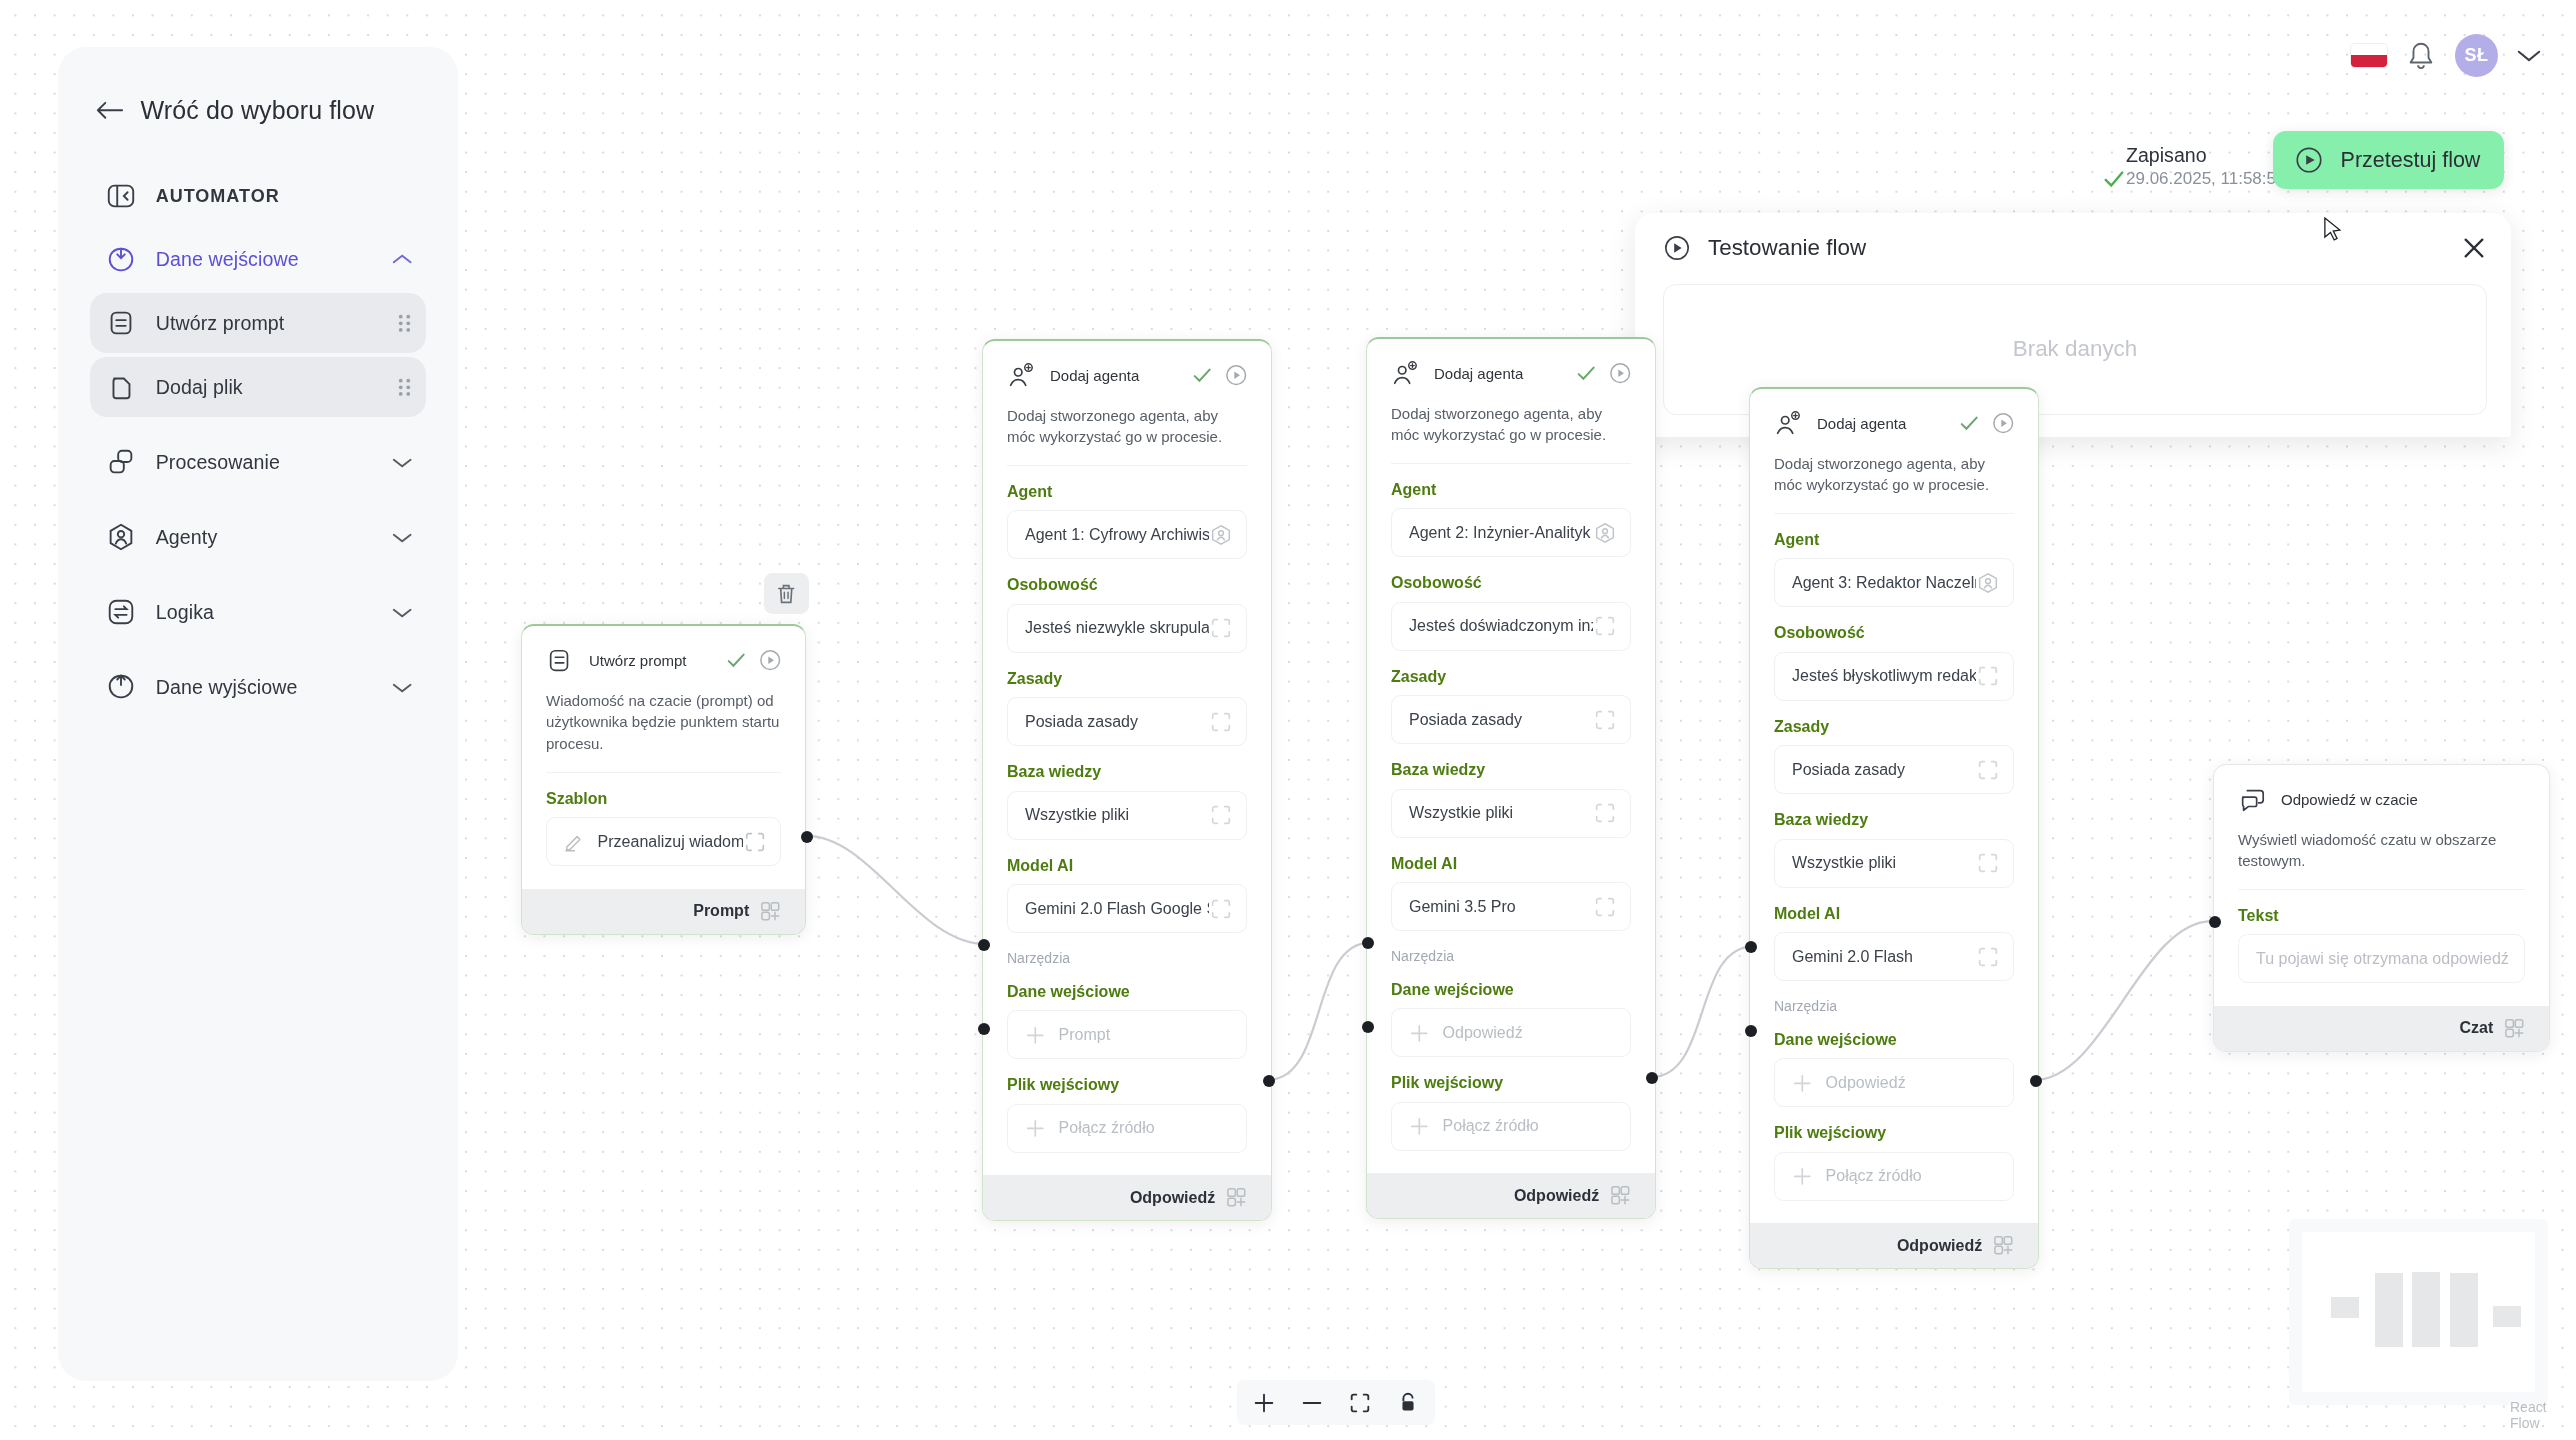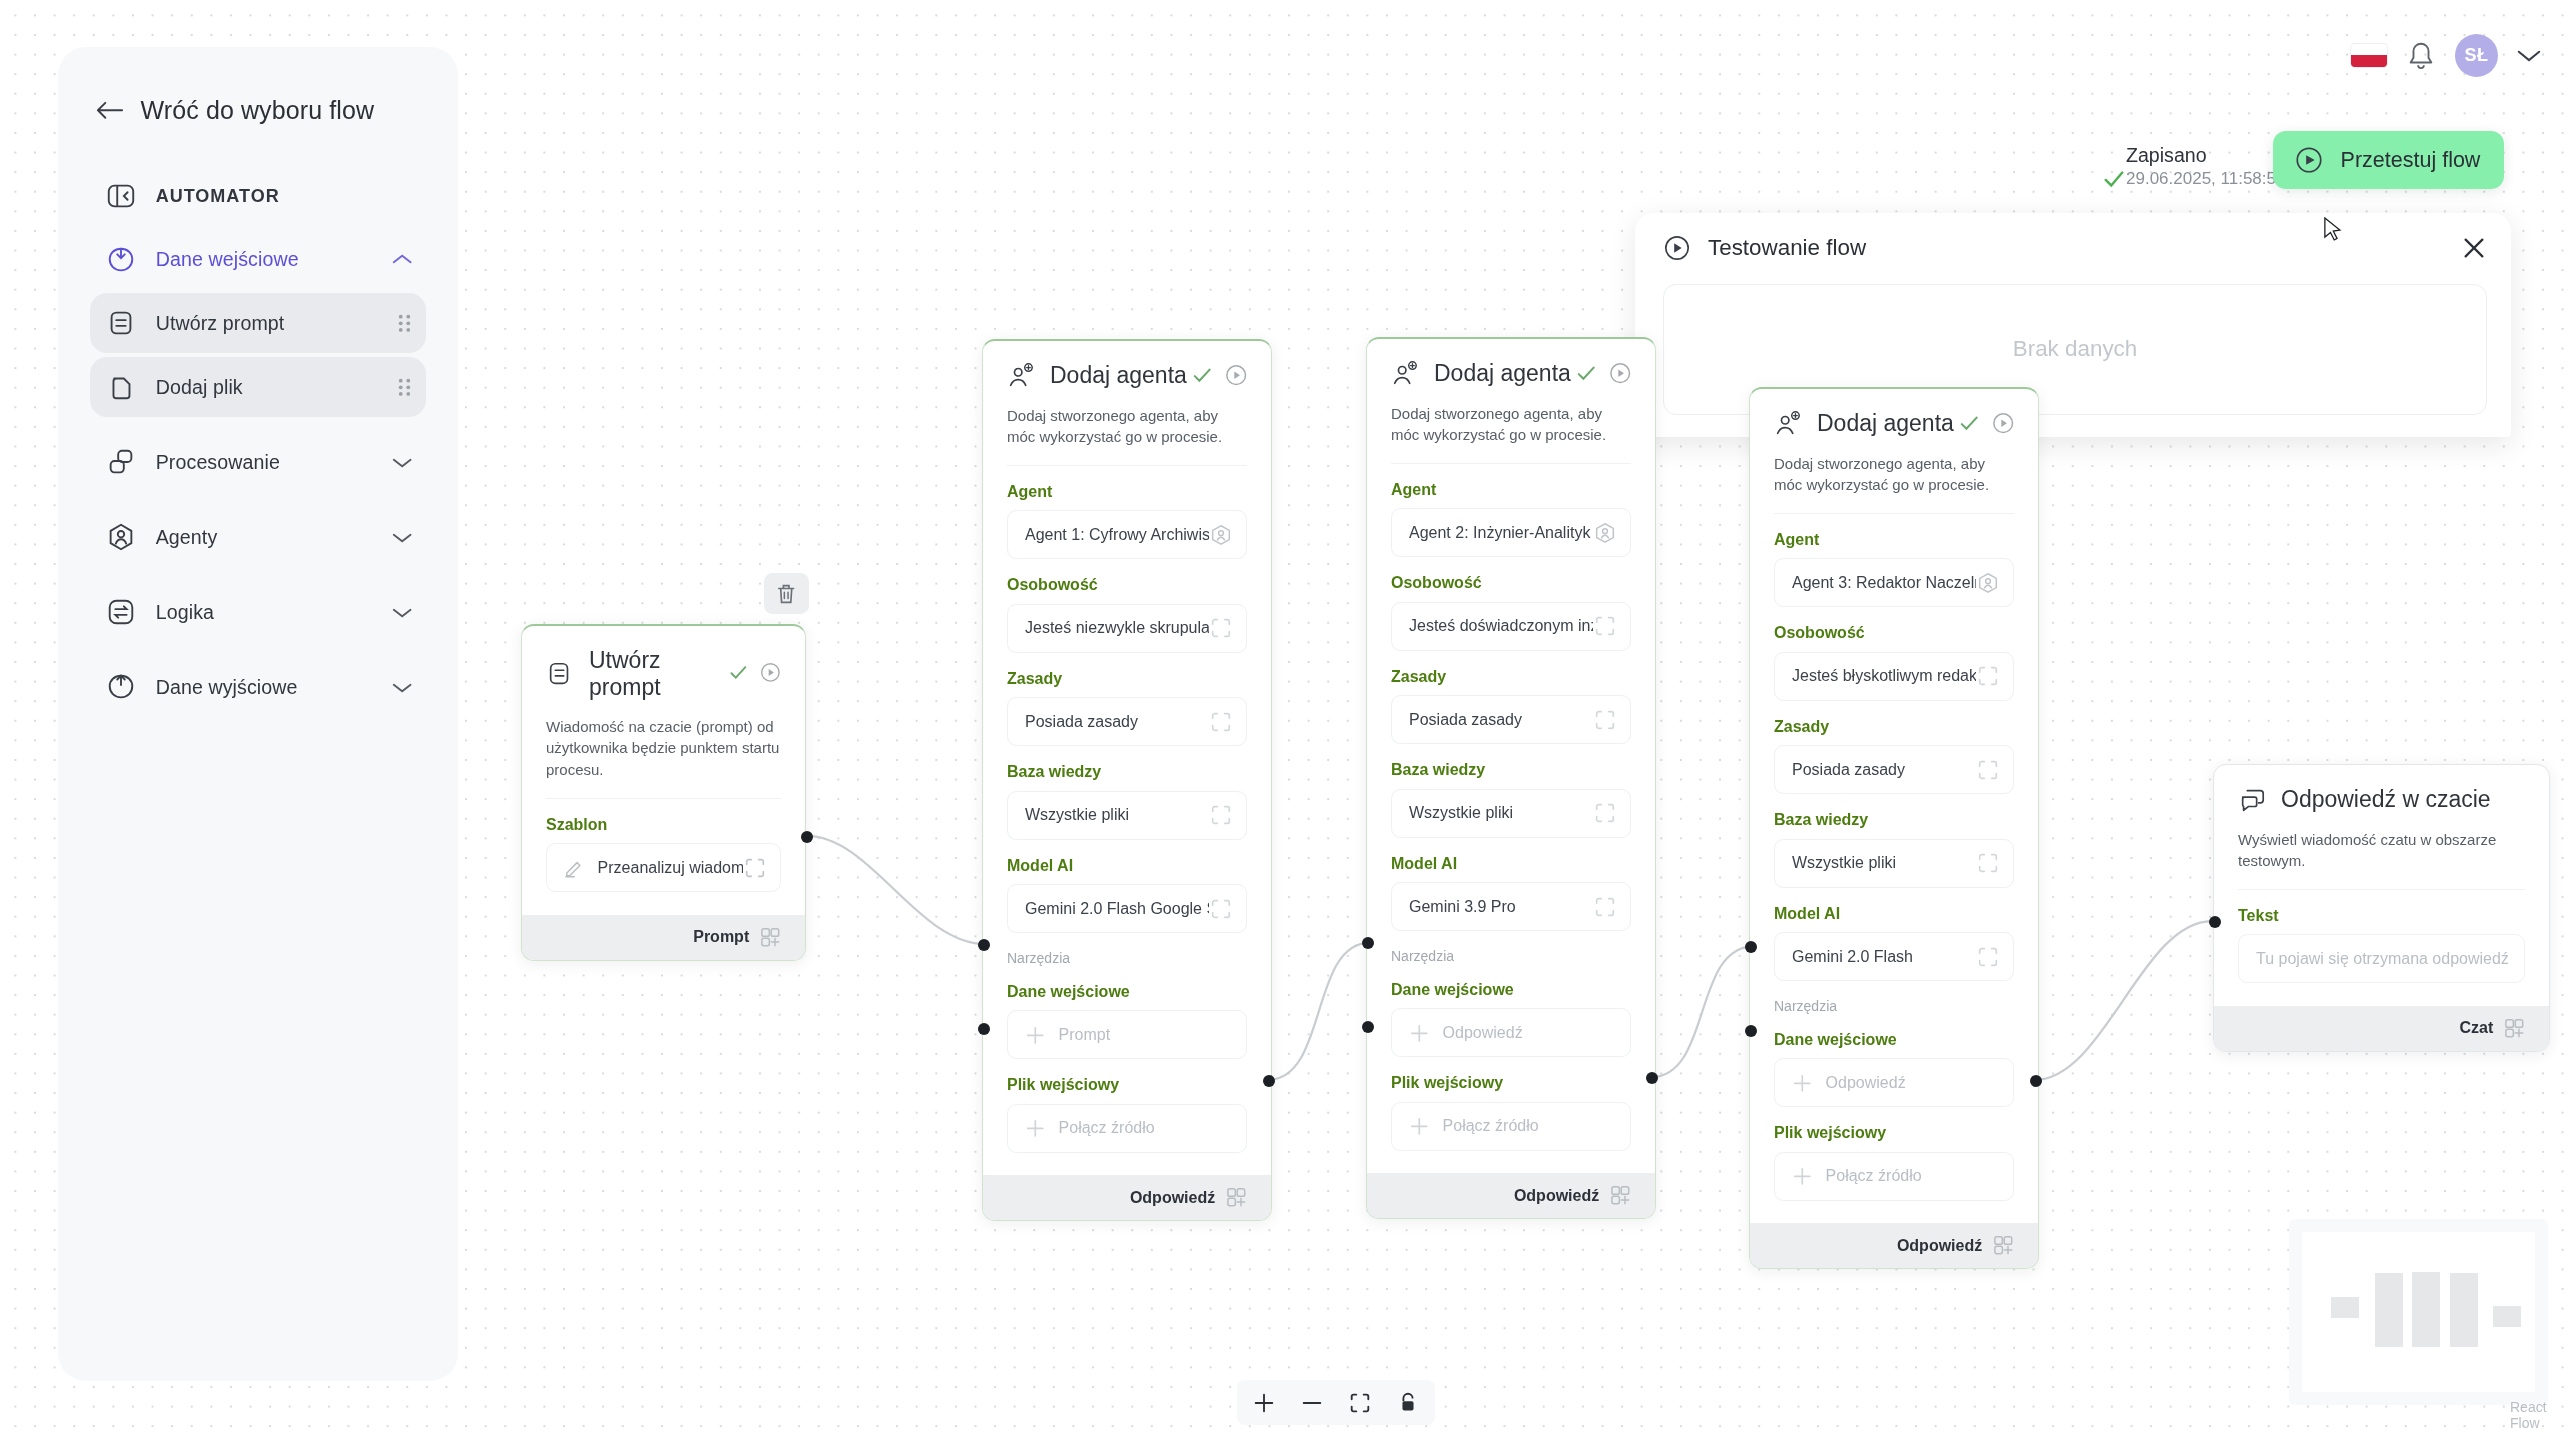--- a/index.html
+++ b/index.html
@@ -117,21 +117,21 @@
     background: #ffffff;
     border: 0.9px solid #e3e6ea;
     border-radius: 13px;
     box-shadow: 0 2.8px 15px rgba(28,33,44,.07);
     overflow: hidden;
   }
   .node.ok { border-color: #cfe3cd; border-top: 2.8px solid #9dc99a; }
   .node .pad { padding: 20.6px 24px 9.4px 24px; }
   .node-hdr { display: flex; align-items: center; margin-bottom: 15px; }
   .node-hdr .nico { width: 28px; height: 28px; flex: 0 0 auto; margin-right: 15px; }
-  .node-hdr .ntitle { font-size: 23px; color: #30343b; flex: 1 1 auto; }
+  .node-hdr .ntitle { font-size: 15px; color: #30343b; flex: 1 1 auto; }
   .node-hdr .ncheck { width: 22.4px; height: 22.4px; margin-right: 11.2px; }
   .node-hdr .nplay { width: 22.4px; height: 22.4px; opacity: .6; }
   .node .desc {
     font-size: 15px; line-height: 1.45; color: #585e67;
     border-bottom: 0.9px solid #f0f1f4;
     padding-bottom: 17px; margin-bottom: 7.5px;
   }
   .fld-label { font-size: 16px; font-weight: bold; color: #2c3views; }
   .fld-label { font-size: 16px; font-weight: bold; color: #4d7c0f; margin: 17px 0 9.4px 0; }
   .fld-label.soft { font-weight: normal; color: #a2a8b0; font-size: 14px; margin-bottom: 5.6px; }
@@ -648,21 +648,21 @@
         <span class="txt">Wszystkie pliki</span>
         <span class="rico">
           <svg viewBox="0 0 26 26">
               <path d="M4 9V6a2 2 0 0 1 2-2h3M17 4h3a2 2 0 0 1 2 2v3M22 17v3a2 2 0 0 1-2 2h-3M9 22H6a2 2 0 0 1-2-2v-3" fill="none" stroke="#b0b6bd" stroke-width="1.8" stroke-linecap="round"></path>
             </svg>
         </span>
       </div>
 
       <div class="fld-label">Model AI</div>
       <div class="fld">
-        <span class="txt">Gemini 3.9 Pro</span>
+        <span class="txt">Gemini 3.5 Pro</span>
         <span class="rico">
           <svg viewBox="0 0 26 26">
               <path d="M4 9V6a2 2 0 0 1 2-2h3M17 4h3a2 2 0 0 1 2 2v3M22 17v3a2 2 0 0 1-2 2h-3M9 22H6a2 2 0 0 1-2-2v-3" fill="none" stroke="#b0b6bd" stroke-width="1.8" stroke-linecap="round"></path>
             </svg>
         </span>
       </div>
 
       <div class="fld-label soft">Narzędzia</div>
 
       <div class="fld-label">Dane wejściowe</div>

